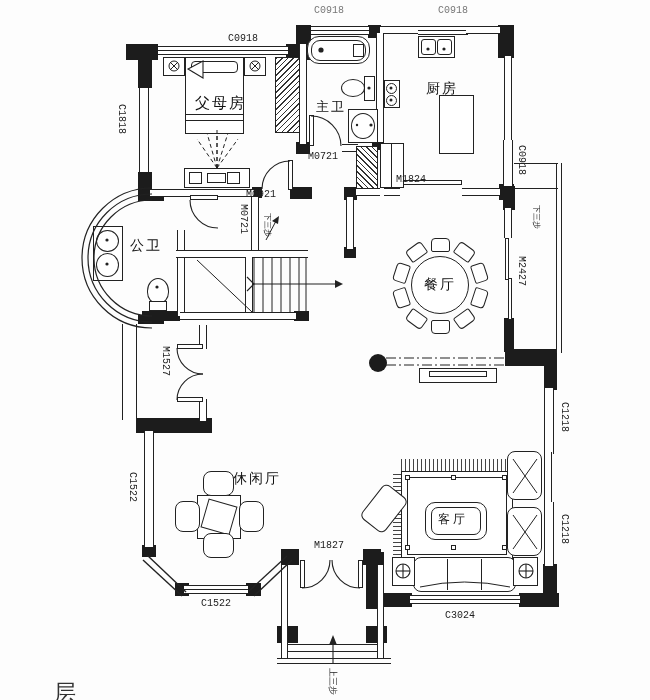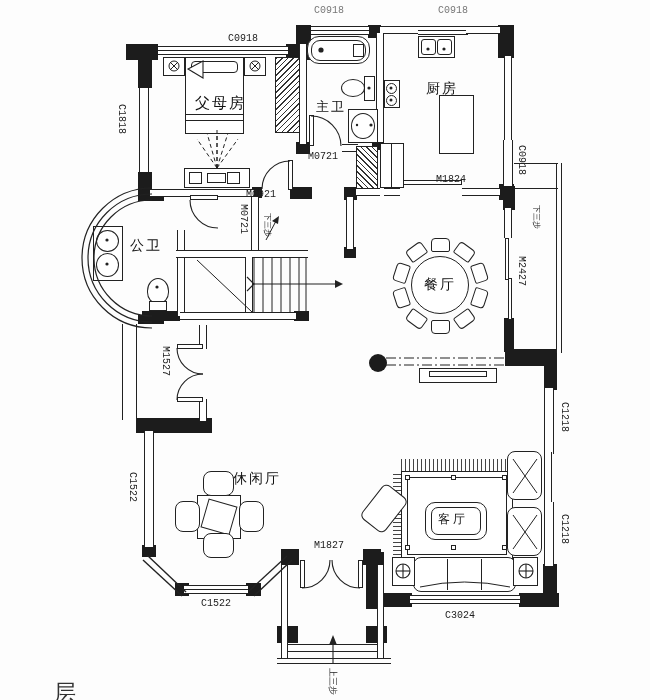--- a/index.html
+++ b/index.html
@@ -323,21 +323,21 @@
     </g>
   </svg>
 
   <div class="lbl" style="left:228px;top:33px">C0918</div>
   <div class="lbl" style="left:314px;top:5px;color:#777">C0918</div>
   <div class="lbl" style="left:438px;top:5px;color:#777">C0918</div>
   <div class="lbl vl" style="left:116px;top:104px">C1818</div>
   <div class="lbl" style="left:246px;top:189px">M0921</div>
   <div class="lbl" style="left:308px;top:151px">M0721</div>
   <div class="lbl vl" style="left:238px;top:204px">M0721</div>
-  <div class="lbl" style="left:436px;top:174px">M1824</div>
+  <div class="lbl" style="left:396px;top:174px">M1824</div>
   <div class="lbl vl" style="left:516px;top:145px">C0918</div>
   <div class="lbl vl" style="left:516px;top:256px">M2427</div>
   <div class="lbl vl" style="left:160px;top:346px">M1527</div>
   <div class="lbl vl" style="left:127px;top:472px">C1522</div>
   <div class="lbl" style="left:201px;top:598px">C1522</div>
   <div class="lbl" style="left:314px;top:540px">M1827</div>
   <div class="lbl" style="left:445px;top:610px">C3024</div>
   <div class="lbl vl" style="left:559px;top:402px">C1218</div>
   <div class="lbl vl" style="left:559px;top:514px">C1218</div>
 

